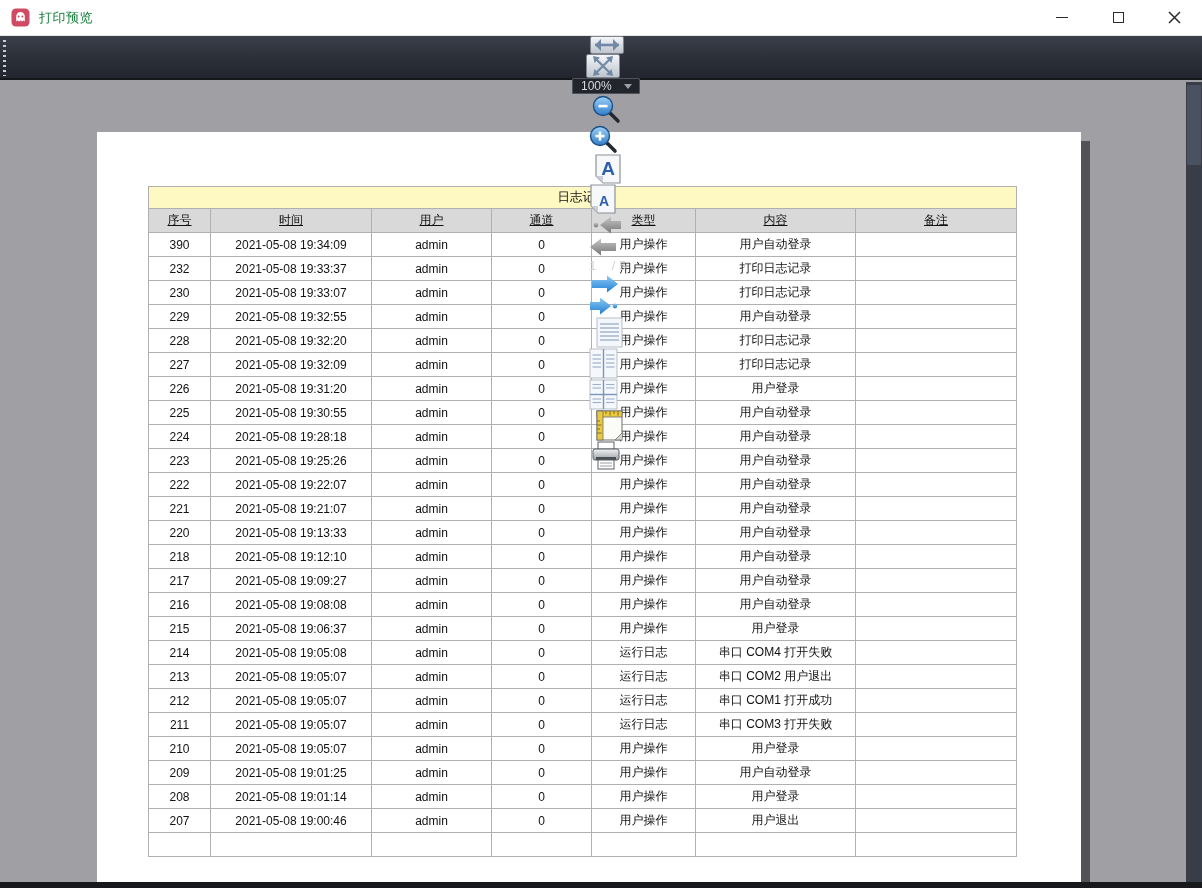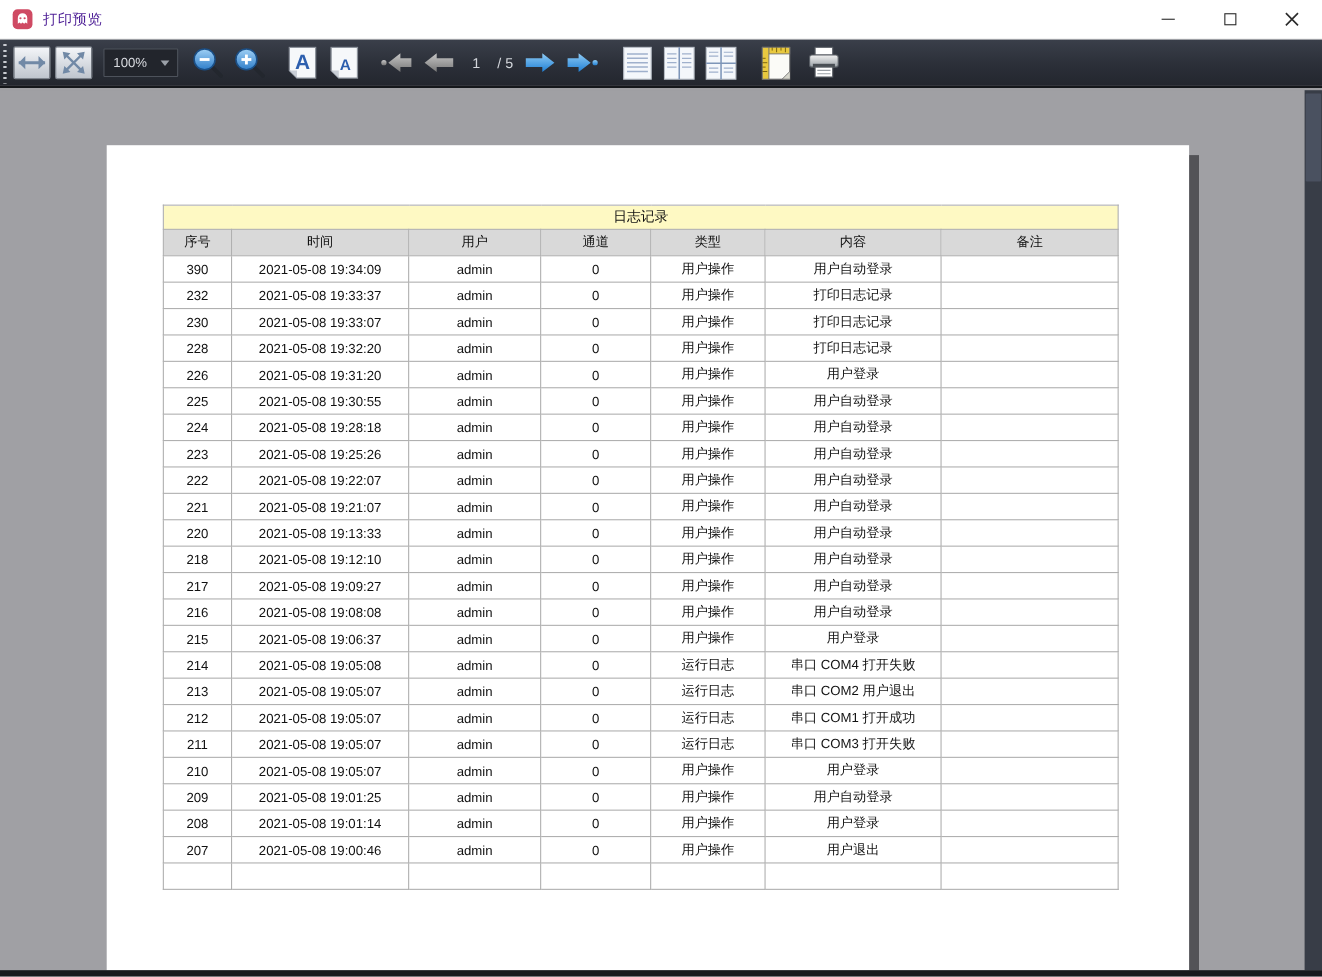--- a/index.html
+++ b/index.html
@@ -4,30 +4,30 @@
 <style>
   * { margin:0; padding:0; box-sizing:border-box; }
   html,body { width:1202px; height:888px; overflow:hidden;
     font-family:"Liberation Sans","DejaVu Sans",sans-serif; }
   .window { position:relative; width:1202px; height:888px; background:#a0a0a4; overflow:hidden; }
 
   
   .titlebar { position:absolute; top:0; left:0; width:100%; height:36px; background:#ffffff;
     display:flex; align-items:center; border-bottom:1px solid #e6e6e6; z-index:30; }
   .app-icon { width:19px; height:19px; margin:0 9px 0 11px; flex:0 0 auto; }
-  .win-title { font-size:13px; color:#4c1d95; letter-spacing:.5px; }
+  .win-title { font-size:13px; color:#15803d; letter-spacing:.5px; }
   .win-controls { margin-left:auto; display:flex; height:100%; }
   .win-btn { width:56px; height:100%; display:flex; align-items:center; justify-content:center; cursor:default; }
   .glyph-min { width:12px; height:0; border-top:1.6px solid #2b2b2b; }
   .glyph-max { width:11px; height:11px; border:1.4px solid #2b2b2b; }
 
   
   .toolbar { position:absolute; top:36px; left:0; width:100%; height:44px;
     background:linear-gradient(180deg,#3a3f4a 0%,#2b2f38 55%,#23262e 100%);
-    border-bottom:2px solid #15171b; display:flex; align-items:center; z-index:30; }
+    border-bottom:2px solid #15171b; display:flex; align-items:center; z-index:30;flex-direction:column; }
   .gripper { position:absolute; left:3px; top:4px; width:3px; height:36px;
     background:repeating-linear-gradient(180deg,#c9ccd2 0 2px,transparent 2px 5px); }
   .tb-btn { display:flex; align-items:center; justify-content:center; border-radius:2px; cursor:pointer; }
   .raised { width:34px; height:30px; background:linear-gradient(180deg,#f4f6f9 0%,#d9dde3 50%,#bfc5cd 100%);
     border:1px solid #7e848d; }
   .flat32 { width:34px; height:34px; }
   .combo { width:68px; height:26px; margin-left:10px; background:#22252c; border:1px solid #4d525b;
     display:flex; align-items:center; border-radius:1px; cursor:pointer; }
   .combo-text { flex:1; font-size:12px; color:#d8dadf; padding-left:8px; }
   .combo-caret { width:0; height:0; border-left:4px solid transparent; border-right:4px solid transparent;
@@ -39,21 +39,21 @@
 
   
   .workspace { position:absolute; top:82px; left:0; width:1202px; height:800px; background:#a0a0a4; overflow:hidden; }
   .sheet { position:absolute; left:97px; top:50px; width:984px; height:900px; background:#ffffff;
     box-shadow:9px 9px 0 rgba(20,20,24,.55); }
   .log-table-wrap { position:absolute; left:51px; top:54px; width:868px; }
   table.log { width:868px; border-collapse:collapse; table-layout:fixed; background:#fff; }
   table.log td, table.log th { border:1px solid #b0b0b0; font-size:12px; color:#111;
     text-align:center; height:24px; padding:0 2px; overflow:hidden; white-space:nowrap; font-weight:normal; }
   .tbl-title { height:22px !important; font-size:12.5px !important; font-weight:bold; background:#fef9c3; }
-  table.log th { background:#d9d9d9; }
+  table.log th { background:#d9d9d9;text-decoration:underline; }
 
   
   .vscroll { position:absolute; top:82px; right:0; width:16px; height:800px; background:#383d47; z-index:20; }
   .vthumb { position:absolute; top:3px; left:1px; width:14px; height:80px; background:#4a5160; border-radius:1px; }
   .bottom-band { position:absolute; bottom:0; left:0; width:100%; height:6px; background:#17191d; z-index:25; }
 
   svg text { font-family:"Liberation Sans","DejaVu Sans",sans-serif; }
 </style>
 </head>
 <body>
@@ -333,22 +333,40 @@
               <tr>
                 <td>230</td>
                 <td>2021-05-08 19:33:07</td>
                 <td>admin</td>
                 <td>0</td>
                 <td>用户操作</td>
                 <td>打印日志记录</td>
                 <td></td>
               </tr>
               <tr>
+                <td>229</td>
+                <td>2021-05-08 19:32:55</td>
+                <td>admin</td>
+                <td>0</td>
+                <td>用户操作</td>
+                <td>用户自动登录</td>
+                <td></td>
+              </tr>
+              <tr>
                 <td>228</td>
                 <td>2021-05-08 19:32:20</td>
+                <td>admin</td>
+                <td>0</td>
+                <td>用户操作</td>
+                <td>打印日志记录</td>
+                <td></td>
+              </tr>
+              <tr>
+                <td>227</td>
+                <td>2021-05-08 19:32:09</td>
                 <td>admin</td>
                 <td>0</td>
                 <td>用户操作</td>
                 <td>打印日志记录</td>
                 <td></td>
               </tr>
               <tr>
                 <td>226</td>
                 <td>2021-05-08 19:31:20</td>
                 <td>admin</td>

